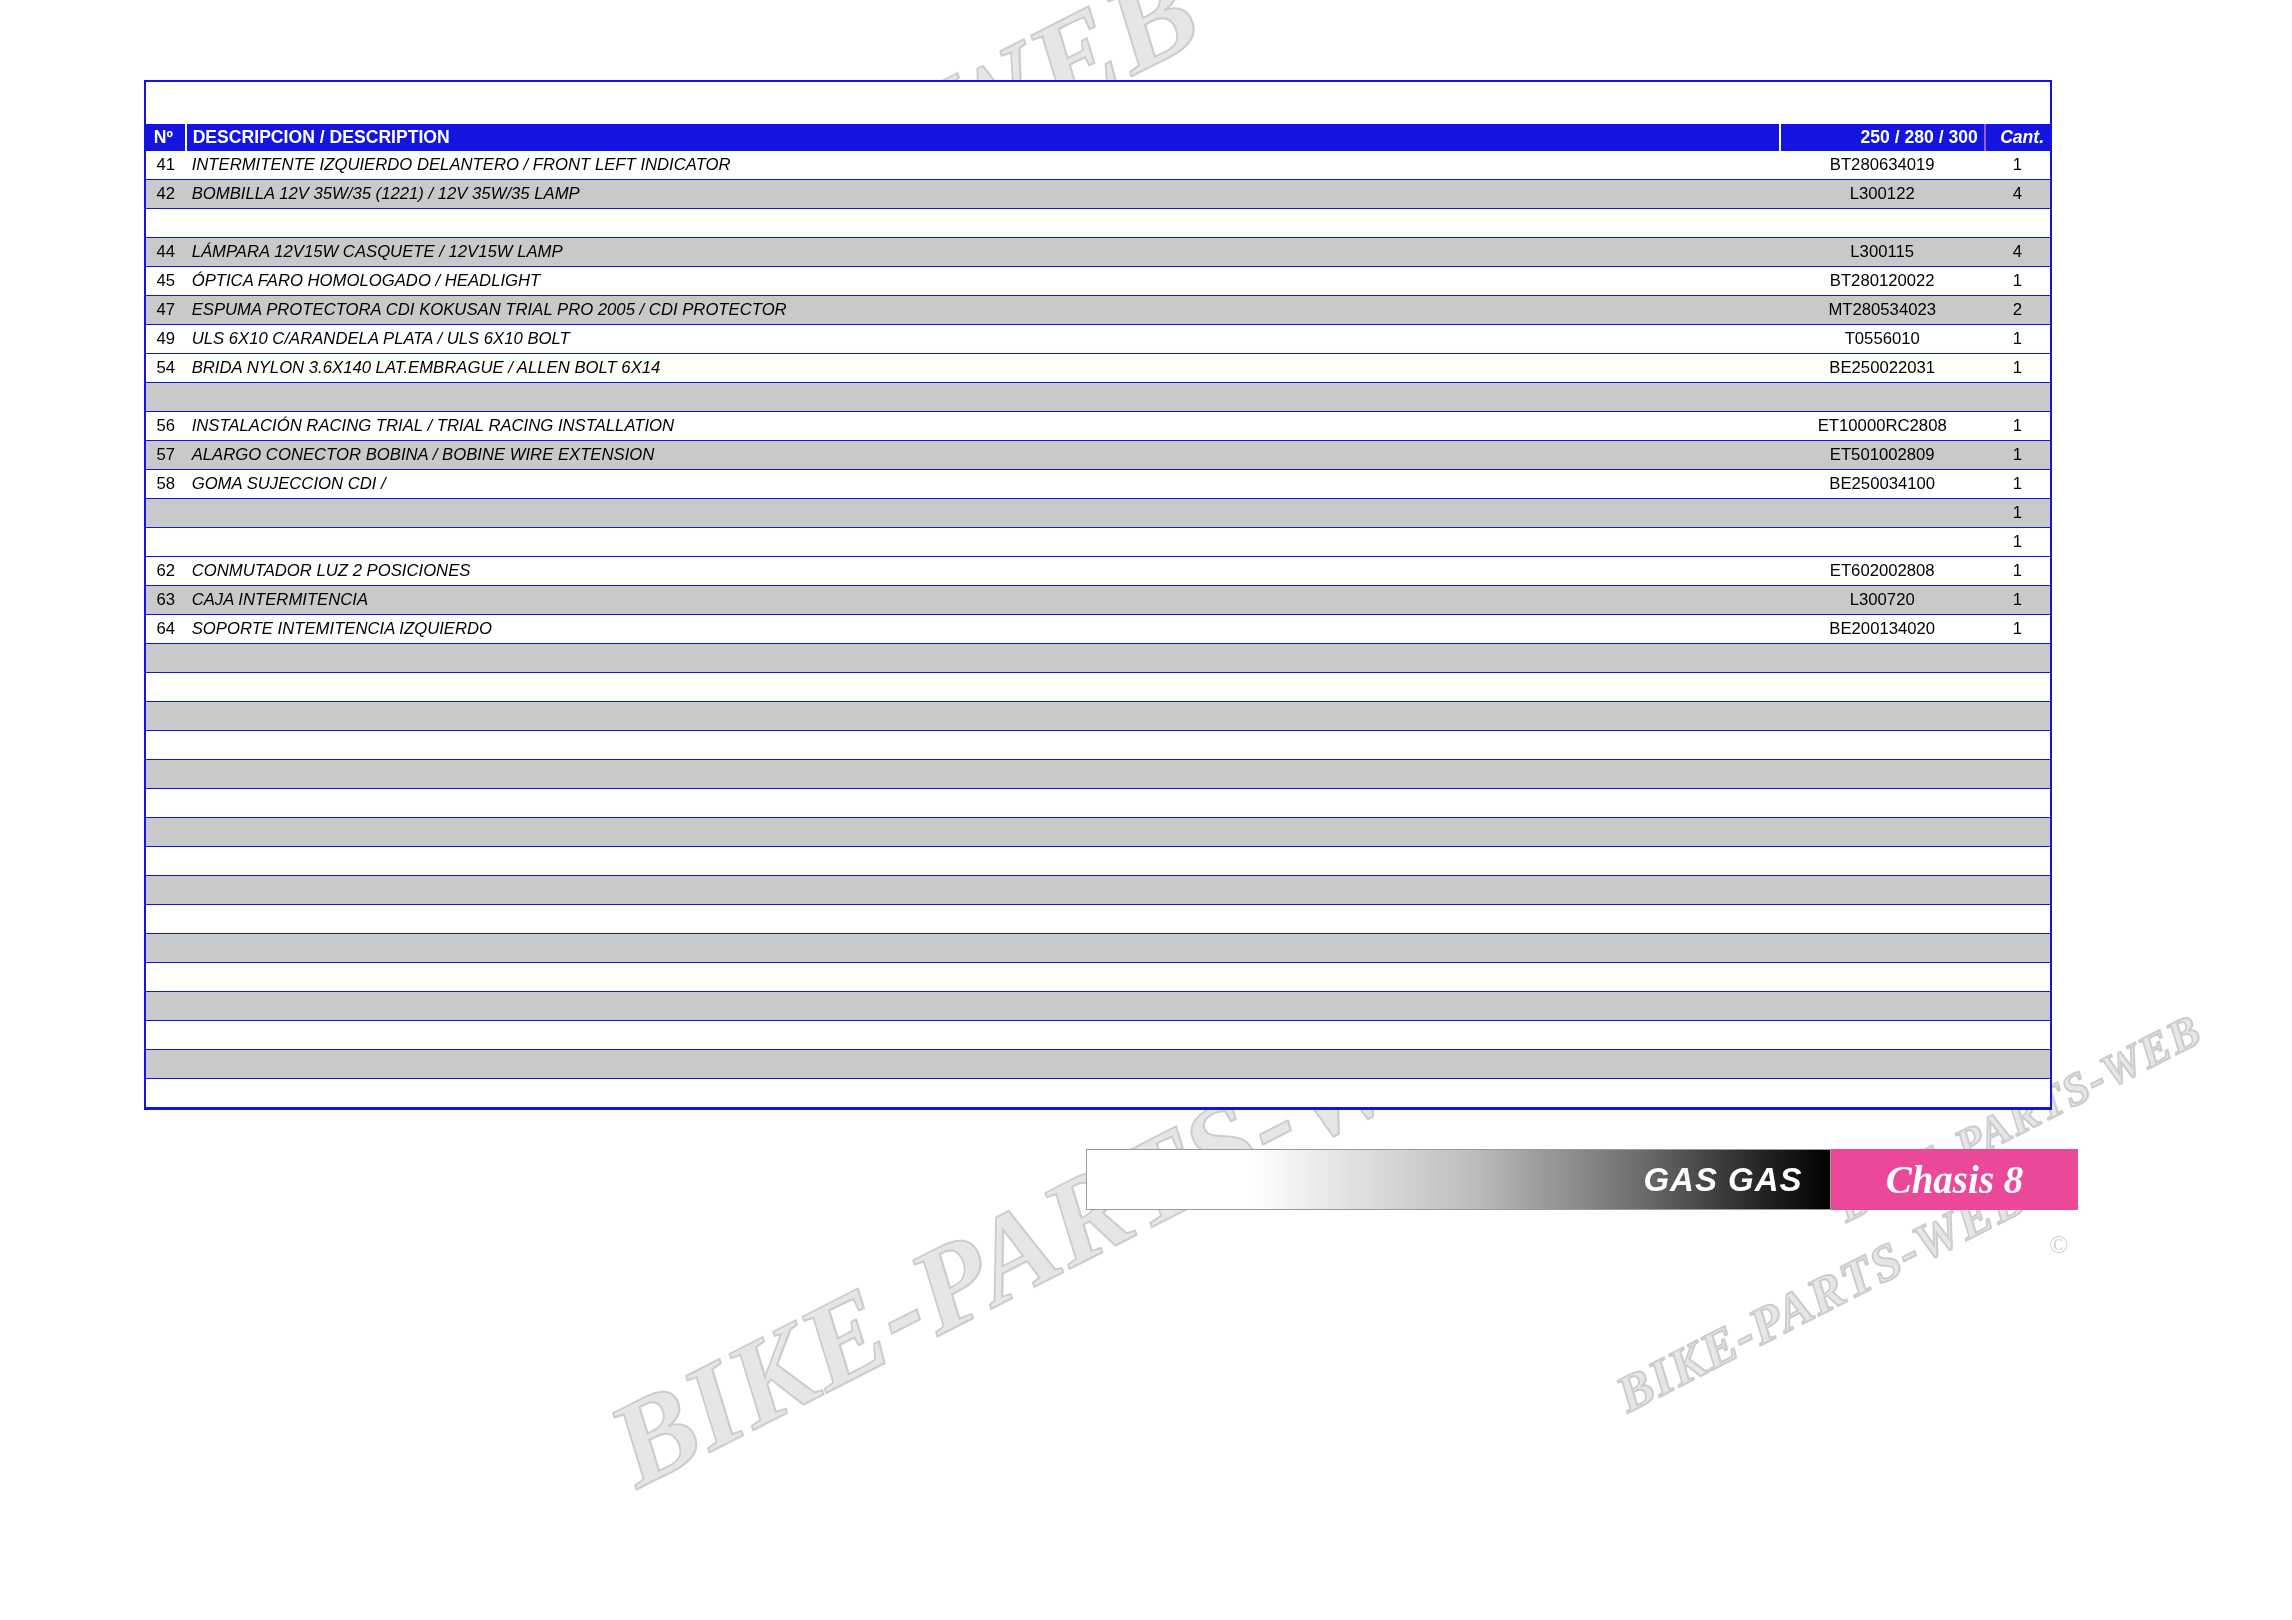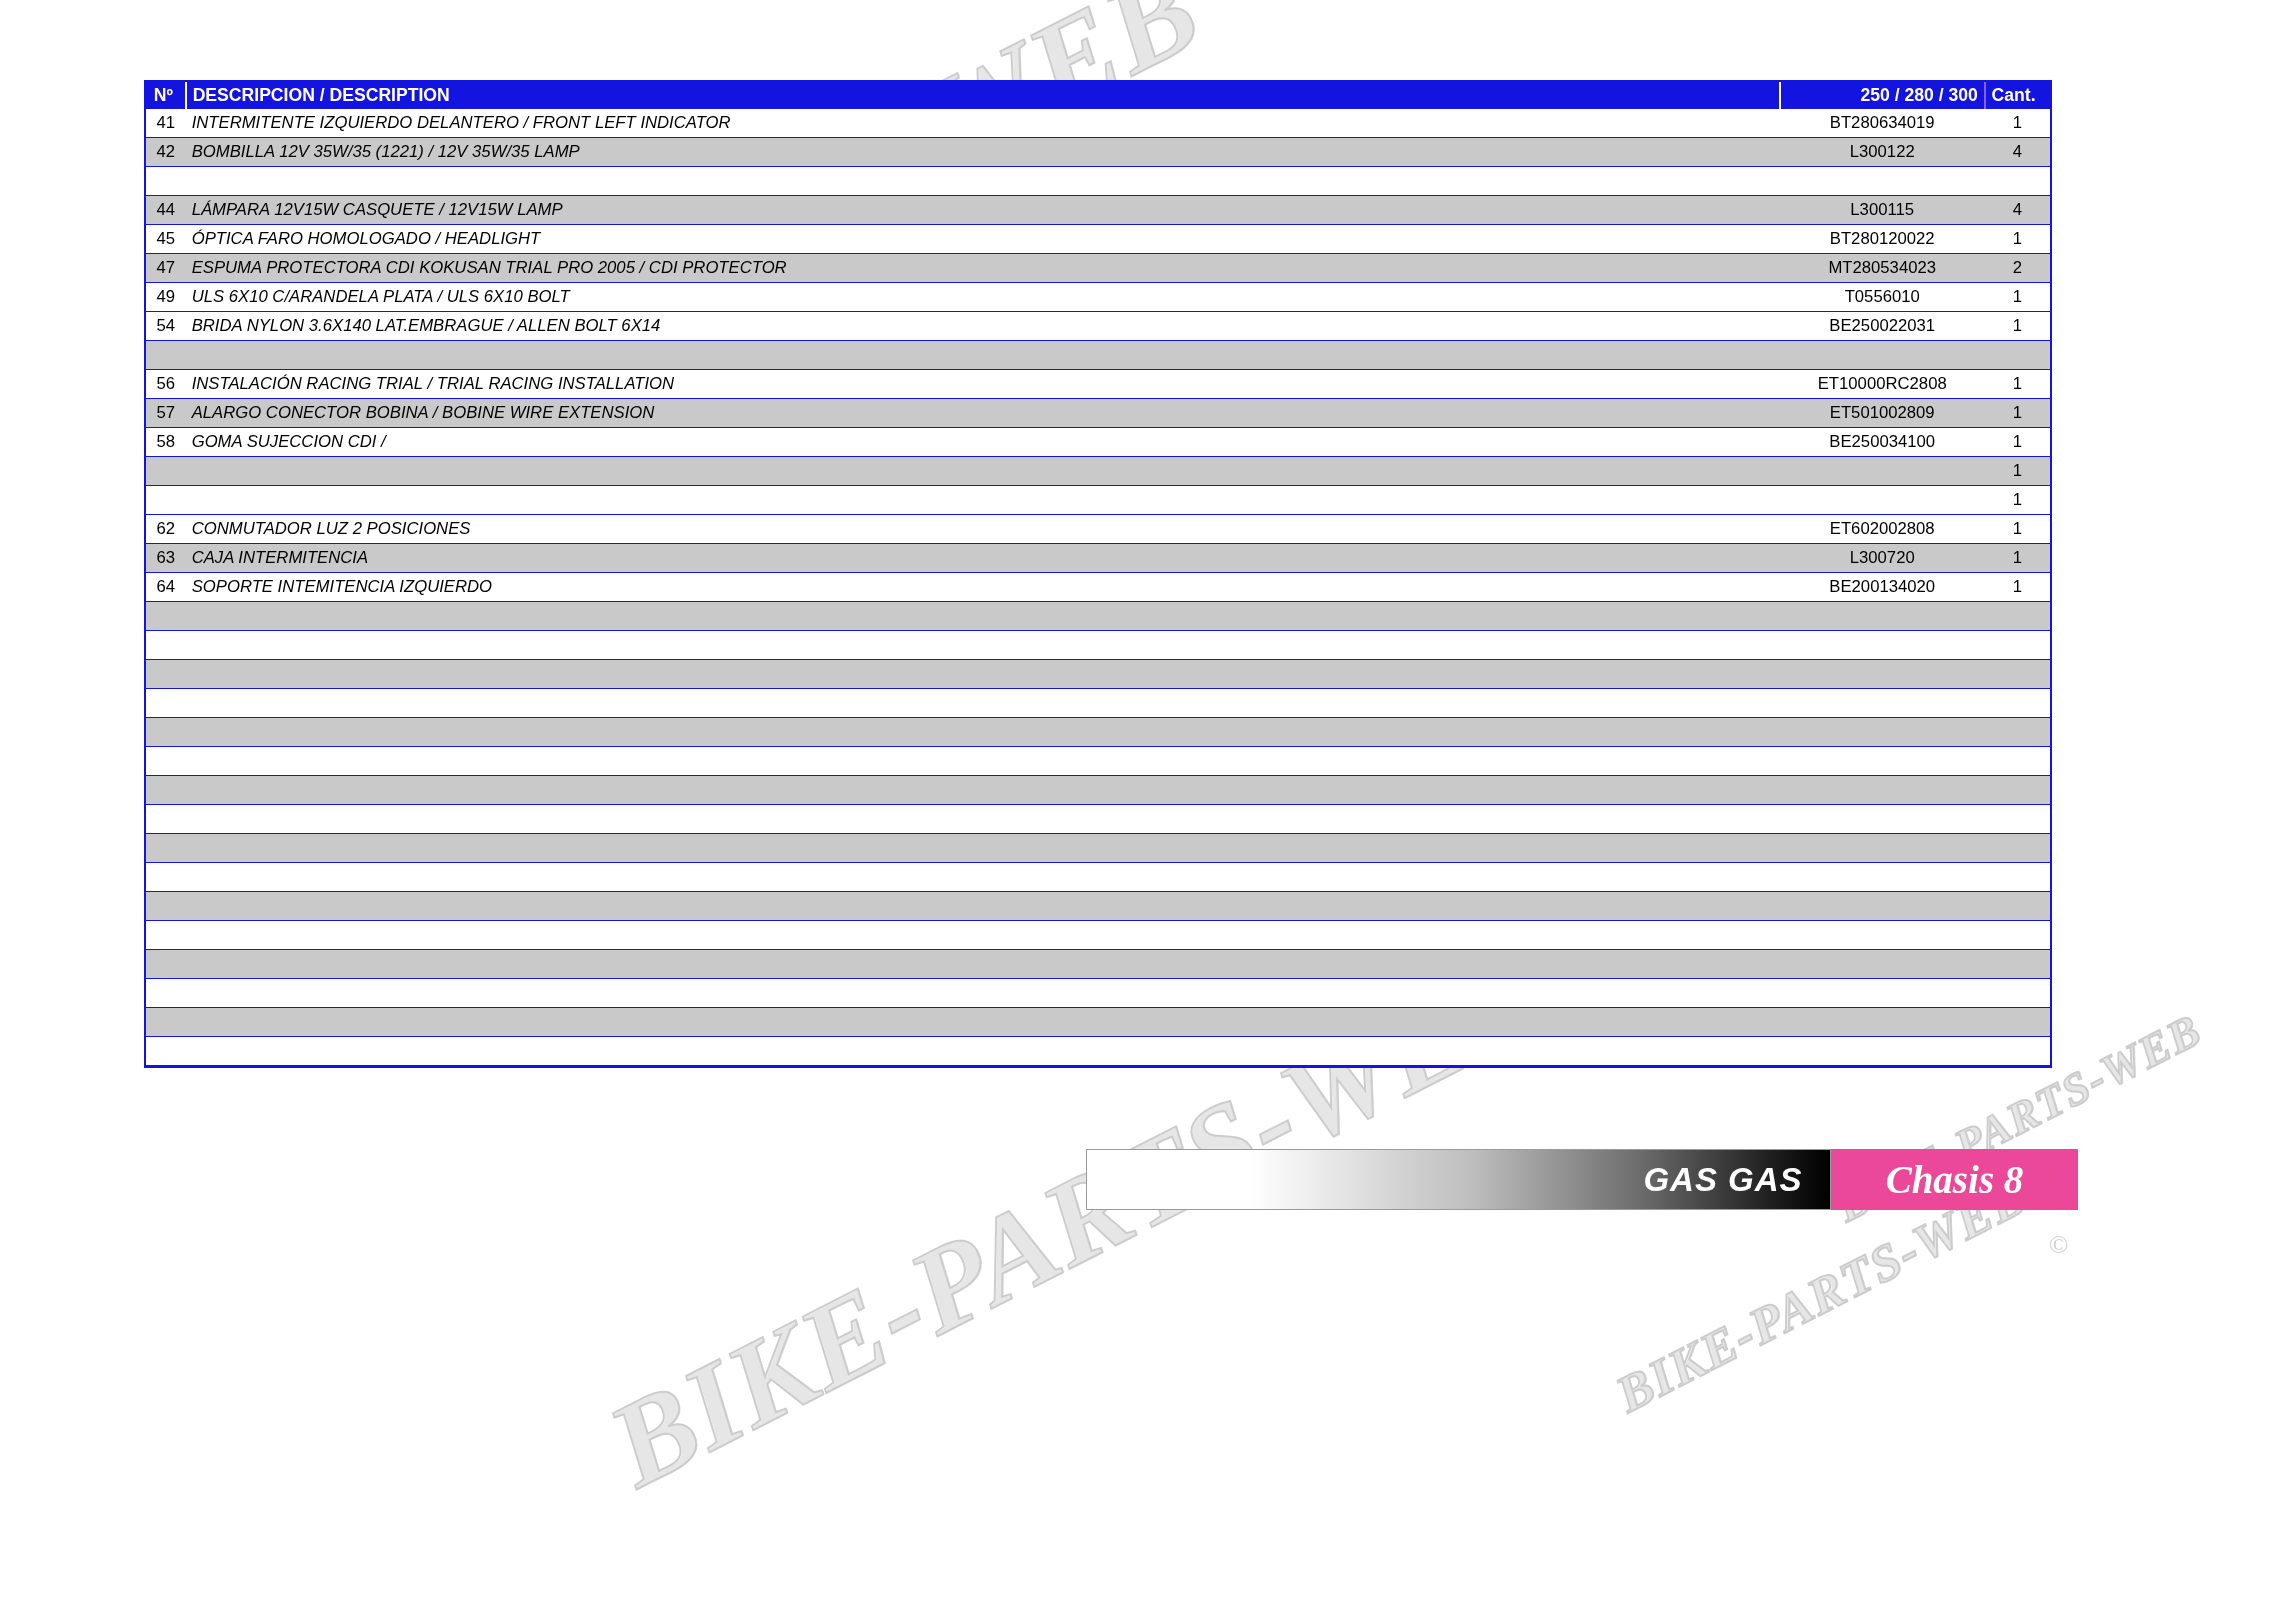--- a/index.html
+++ b/index.html
@@ -73,40 +73,41 @@
     top: 80px;
     width: 1908px;
     border: 2px solid #1414e0;
     box-sizing: border-box;
     background: #ffffff;
   }
   table.parts {
     border-collapse: collapse;
     width: 100%;
     table-layout: fixed;
+    margin-top: 42px;
   }
   table.parts col.c-num   { width: 39px; }
   table.parts col.c-desc  { width: 1563px; }
   table.parts col.c-ref   { width: 201px; }
   table.parts col.c-qty   { width: 64px; }
 
   table.parts th {
     background: #1414e0;
     color: #ffffff;
     font-size: 17.6px;
     font-weight: bold;
     height: 27.4px;
     padding: 0 5.9px;
     text-align: left;
     border-right: 2px solid #ffffff;
     white-space: nowrap;
   }
   table.parts th.th-num { text-align: left; padding-left: 7.8px; }
   table.parts th.th-ref { text-align: right; border-right: 2px solid #8b5cf6; padding-left: 31px; }
-  table.parts th.th-qty { text-align: left; border-right: none; }
+  table.parts th.th-qty { text-align: right; border-right: none; font-style: italic; }
 
   table.parts td {
     font-size: 16.7px;
     color: #000000;
     height: 28px;
     padding: 0 5.9px;
     border-bottom: 1px solid #1414e0;
     white-space: nowrap;
     overflow: hidden;
   }

